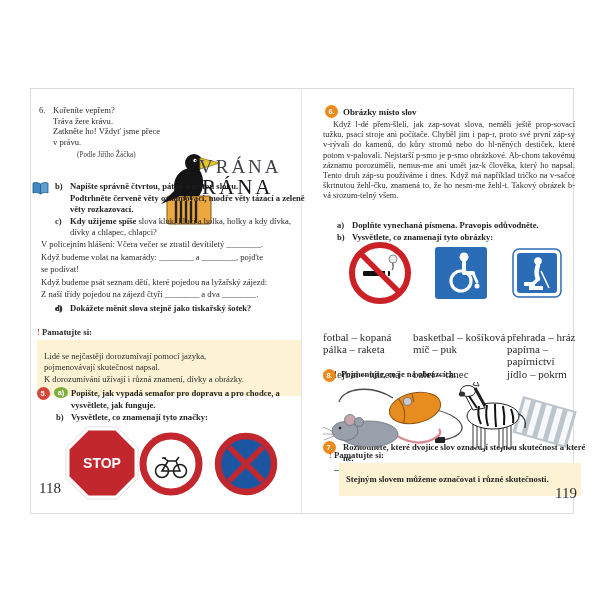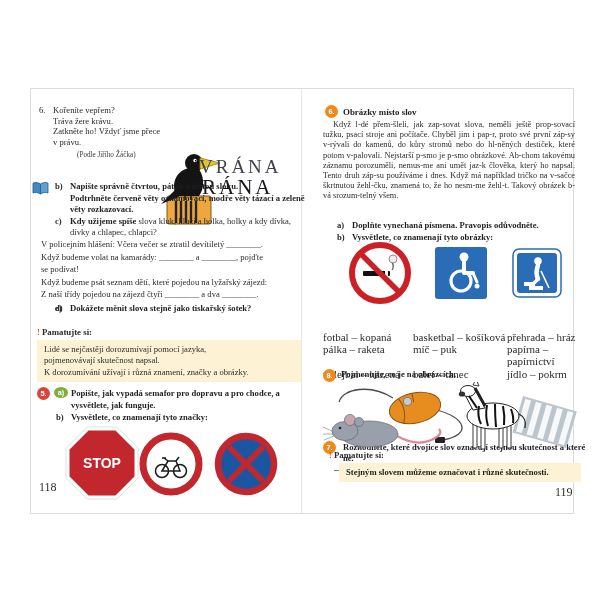--- a/index.html
+++ b/index.html
@@ -18,22 +18,22 @@
   .attrib{font-size:7.2px;margin-top:3px;margin-left:24px;color:#3a3a3a;}
   .badge{display:inline-flex;align-items:center;justify-content:center;width:13px;height:13px;
          border-radius:50%;color:#fff;font-size:7.4px;font-weight:bold;
          font-family:"Liberation Sans",sans-serif;box-sizing:border-box;}
   .badge.red{background:#d8453a;}
   .badge.orange{background:#ee8a1c;}
   .badge.green{background:#7fae3e;height:11px;width:14px;}
   .remhead{font-size:8.8px;}
   .remhead .mark{color:#e2572b;font-weight:bold;margin-right:2px;}
   .remhead .ttl{font-weight:bold;border-bottom:1.5px solid #46a04b;padding-bottom:10px;}
-  .ybox{background:#fdf2d3;padding:4px 7px;font-size:8.6px;line-height:11.4px;}
-  .pagenum{font-size:12px;color:#2e2e2e;}
+  .ybox{background:#fdf2d3;padding:11px 7px;font-size:8.6px;line-height:11.4px;}
+  .pagenum{font-size:15px;color:#2e2e2e;}
   .para{font-size:8.3px;line-height:10.2px;text-align:justify;text-indent:10px;}
   .pairs{display:grid;grid-template-columns:90px 94px auto;font-size:11px;line-height:12.2px;}
   .t5{position:relative;padding-left:34px;font-size:8.6px;line-height:11.5px;}
   .t5 .b5{position:absolute;left:0;top:-1px;}
   .t5 .ba{position:absolute;left:17px;top:-1px;}
   .t5 .lbl2{position:absolute;left:19px;top:0;font-weight:bold;}
   .t7{position:relative;padding-left:20px;font-size:8.6px;line-height:11.5px;}
   .t7 .b7{position:absolute;left:0;top:-1px;}
   .t8{font-size:8.6px;display:flex;align-items:flex-start;gap:5px;}
   .logo{position:relative;}
@@ -115,21 +115,21 @@
         <span class="lbl">e)</span><b>Dokážete měnit slova stejně jako tiskařský šotek?</b><span></span>
       </div>
     </div>
 
     <div class="abs remhead" style="left:6px;top:238px;">
       <span class="mark">!</span><span class="ttl">Pamatujte si:</span>
     </div>
     <div class="abs ybox" style="left:6px;top:251px;width:250px;">
       <div>Lidé se nejčastěji dorozumívají pomocí jazyka,</div>
       <div>pojmenovávají skutečnost napsal.</div>
-      <div>K dorozumívání užívají i různá znamení, značky a obrázky.</div>
+      <div>K dorozumívání užívají i různá znamení, dívky a obrázky.</div>
     </div>
 
     <div class="abs" style="left:6px;top:299px;width:260px;">
       <div class="t5">
         <span class="badge red b5">5.</span>
         <span class="badge green ba">a)</span>
         <b>Popište, jak vypadá semafor pro dopravu a pro chodce, a vysvětlete, jak funguje.</b>
       </div>
       <div class="t5" style="margin-top:1px;">
         <span class="lbl2">b)</span>

